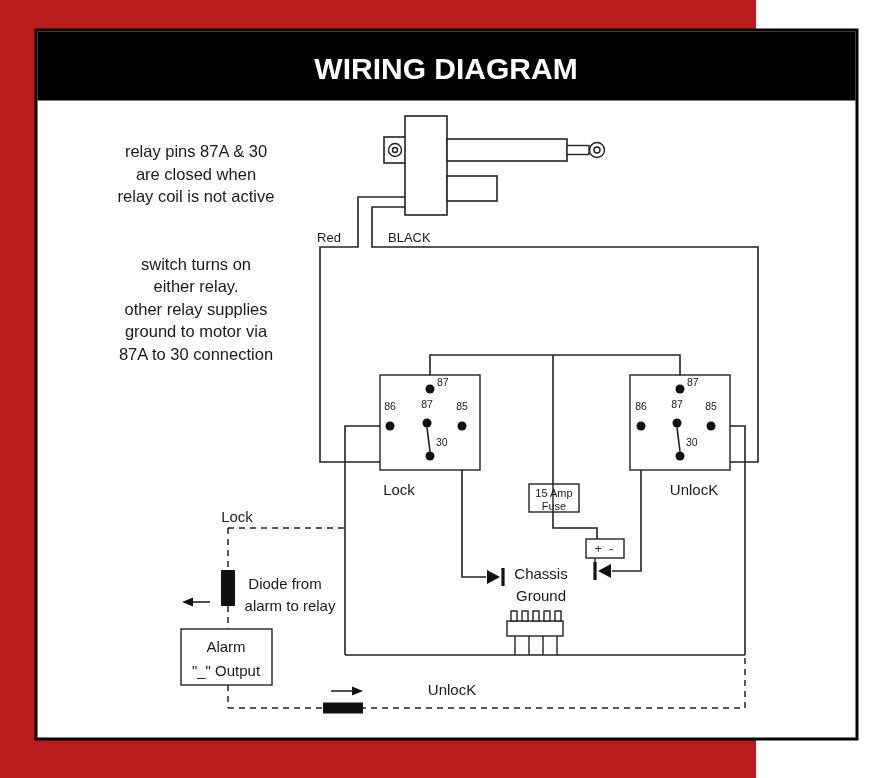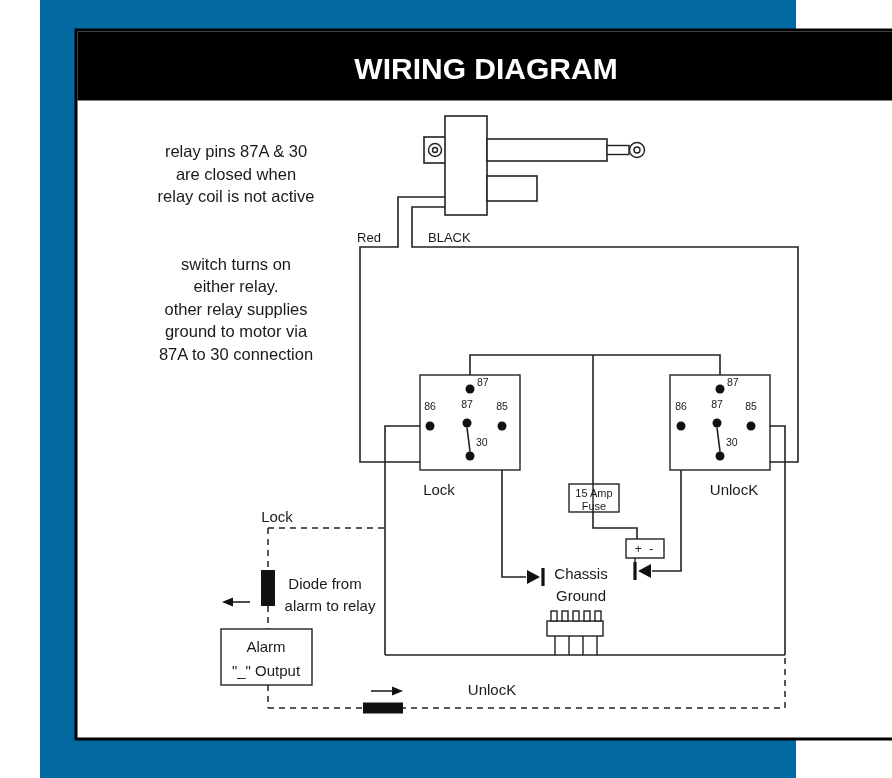--- a/index.html
+++ b/index.html
@@ -1,16 +1,16 @@
 <!DOCTYPE html>
 <html><head>
 <meta charset="utf-8">
 <style>
   html,body{margin:0;padding:0;background:#ffffff;}
-  .page{width:756px;height:778px;position:relative;background:#0369a1;margin-left:40px;}
+  .page{width:756px;height:778px;position:relative;background:#b91c1c;}
   svg{display:block;}
   svg text{font-family:"Liberation Sans", sans-serif;fill:#1a1a1a;}
   .title-text{font-size:30px;font-weight:bold;fill:#ffffff;}
   .t16{font-size:16.5px;}
   .t15{font-size:15px;}
   .t13{font-size:13px;}
   .t12{font-size:12px;letter-spacing:2px;}
   .t11{font-size:11px;}
   .t10{font-size:10.5px;}
   .mid{text-anchor:middle;}

